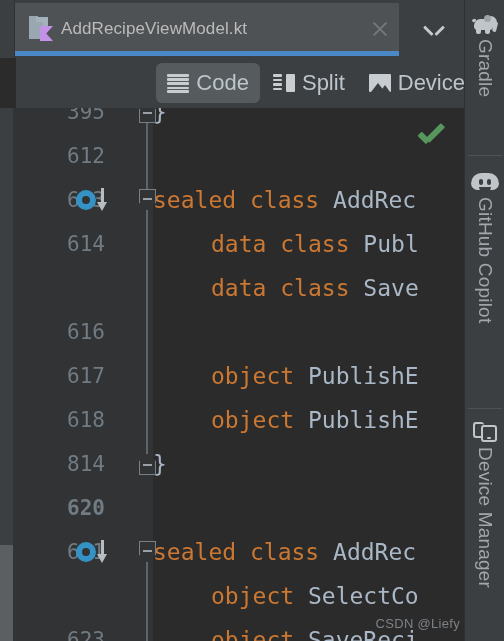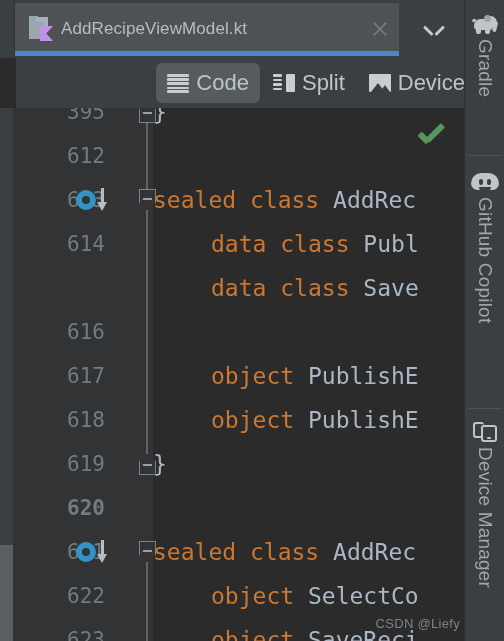--- a/index.html
+++ b/index.html
@@ -421,21 +421,21 @@
         </div>
         <div class="row" style="top: 246px;">
           <div class="lnum">617</div>
           <div class="code" style="left: 211px;"><span class="kw">object </span><span class="id">PublishE</span></div>
         </div>
         <div class="row" style="top: 290px;">
           <div class="lnum">618</div>
           <div class="code" style="left: 211px;"><span class="kw">object </span><span class="id">PublishE</span></div>
         </div>
         <div class="row" style="top: 334px;">
-          <div class="lnum">619</div>
+          <div class="lnum">814</div>
           <div class="code" style="left: 153px;"><span class="pn">}</span></div>
           <div class="fold-close" style="top: 11px;">
             <span class="shp"></span>
             <span class="mns"></span>
           </div>
         </div>
         <div class="row" style="top: 378px; font-weight: bold;">
           <div class="lnum">620</div>
           <div class="code" style="left: 153px;"></div>
         </div>
@@ -448,21 +448,20 @@
               <span class="stem"></span>
               <span class="head"></span>
             </span>
           </div>
           <div class="fold-open" style="top: 11px;">
             <span class="shp"></span>
             <span class="mns"></span>
           </div>
         </div>
         <div class="row" style="top: 466px;">
-          <div class="lnum">622</div>
           <div class="code" style="left: 211px;"><span class="kw">object </span><span class="id">SelectCo</span></div>
         </div>
         <div class="row" style="top: 510px;">
           <div class="lnum">623</div>
           <div class="code" style="left: 211px;"><span class="kw">object </span><span class="id">SaveReci</span></div>
         </div>
       </div>
 
     <div class="inspect-check" id="inspectCheck" style="top: 16px;">
       <span class="a"></span>

